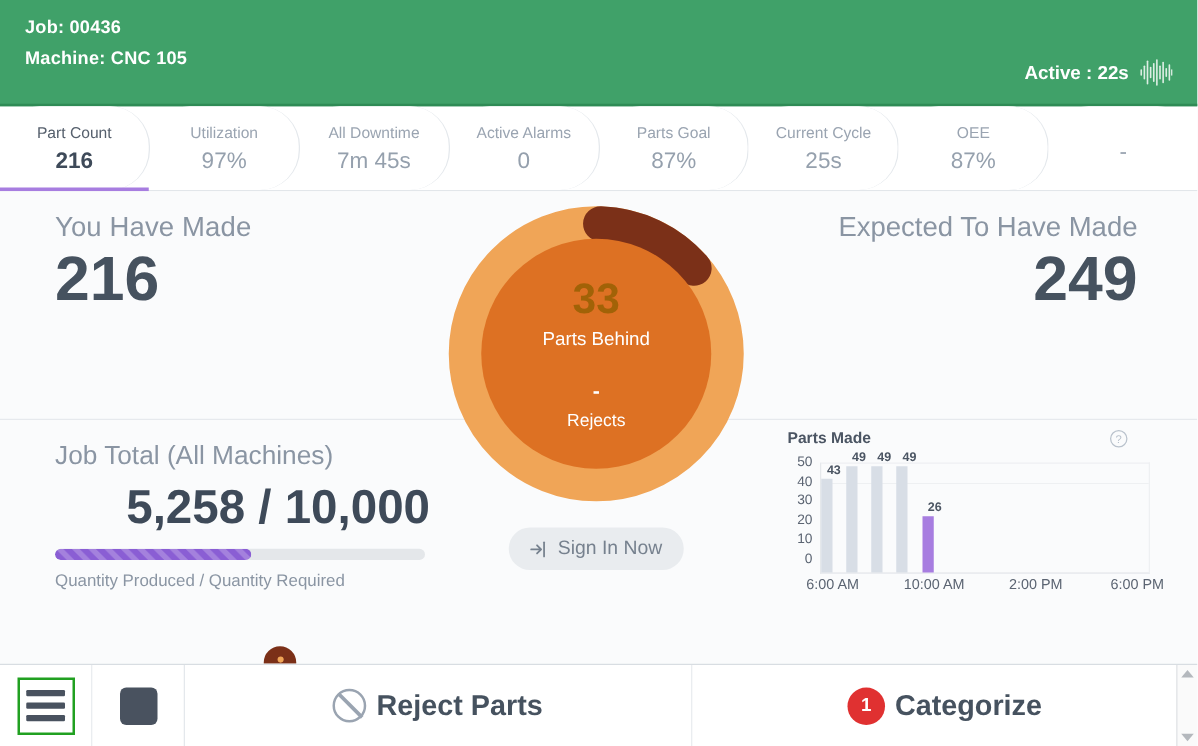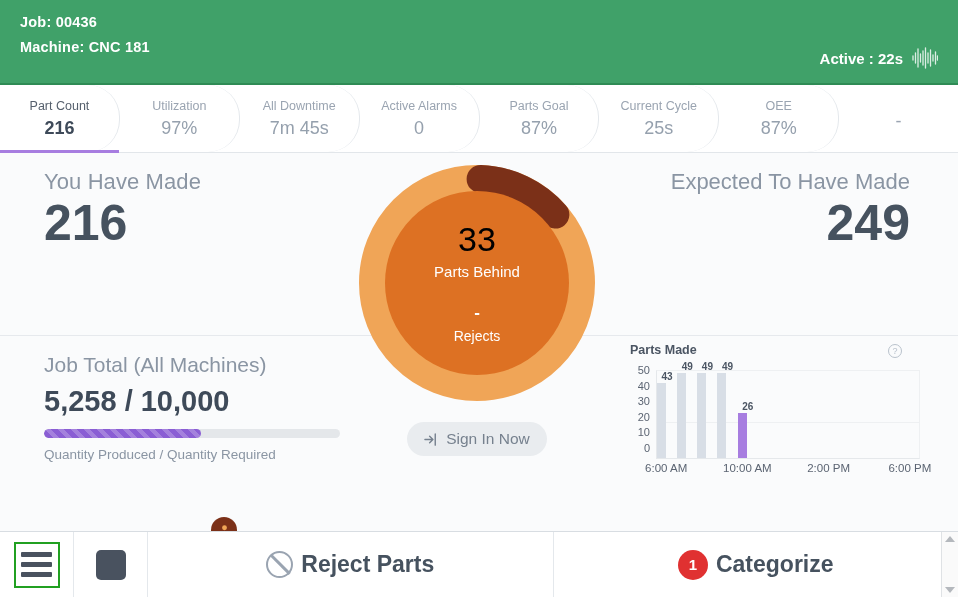--- a/index.html
+++ b/index.html
@@ -108,21 +108,21 @@
   .donut-wrap {
     position: absolute; left: 357px; top: 10px;
     width: 240px; height: 240px;
   }
   .donut-wrap svg { display: block; }
   .donut-center {
     position: absolute; left: 0; top: 0; width: 240px; height: 240px;
     display: flex; flex-direction: column; align-items: center; justify-content: center;
     pointer-events: none;
   }
-  .donut-center .big { font-size: 34px; color: #000000; font-weight: normal; line-height: 1; }
+  .donut-center .big { font-size: 34px; color: #a16207; font-weight: bold; line-height: 1; }
   .donut-center .cap { font-size: 15px; color: #fff; margin-top: 7px; }
   .donut-center .big2 { font-size: 17px; color: #fff; font-weight: bold; margin-top: 24px; line-height:1; }
   .donut-center .cap2 { font-size: 14px; color: #fff; margin-top: 7px; }
 
   .person-badge {
     position: absolute; left: 211px; top: 364px;
     width: 26px; height: 26px; border-radius: 50%;
     background: #7b3018; display: flex; align-items: center; justify-content: center;
   }
 
@@ -132,21 +132,21 @@
     background: #e9ecef; border: none;
     display: flex; align-items: center; justify-content: center; gap: 7px;
     color: #76818e; font-size: 15.5px;
     font-family: "Liberation Sans", sans-serif;
     cursor: pointer;
   }
 
   
   .jobtotal { position: absolute; left: 44px; top: 200px; width: 300px; }
   .jobtotal .j-label { font-size: 21px; color: #8a95a3; }
-  .jobtotal .j-value { font-size: 29px; color: #3e4a59; font-weight: bold; margin-top: 8px; }
+  .jobtotal .j-value { font-size: 38px; color: #3e4a59; font-weight: bold; margin-top: 8px; text-align: right; }
   .progress {
     margin-top: 11px; height: 9px; border-radius: 5px;
     background: #e4e7ea; overflow: hidden; width: 296px;
   }
   .progress .bar {
     height: 100%; border-radius: 5px; background: #8a5ed4;
     background-image: linear-gradient(45deg,
       rgba(255,255,255,.22) 25%, transparent 25%,
       transparent 50%, rgba(255,255,255,.22) 50%,
       rgba(255,255,255,.22) 75%, transparent 75%, transparent);
@@ -253,21 +253,21 @@
   .sb-down { border-top: 6px solid #b4b8bd; }
 </style>
 </head>
 <body>
 
 <div id="app">
 
   <div class="header">
     <div class="header-left">
       <div class="line">Job: 00436</div>
-      <div class="line">Machine: CNC 181</div>
+      <div class="line">Machine: CNC 105</div>
     </div>
     <div class="header-right">
       <div class="active-text">Active : 22s</div>
       <svg class="pulse-icon" viewBox="0 0 26 22">
         <g stroke="#ffffff" stroke-width="1.3" stroke-linecap="round">
           <line x1="1" y1="9" x2="1" y2="13"></line>
           <line x1="3.5" y1="6" x2="3.5" y2="16"></line>
           <line x1="6" y1="2" x2="6" y2="20"></line>
           <line x1="8.5" y1="7" x2="8.5" y2="15"></line>
           <line x1="11" y1="4" x2="11" y2="18"></line>

